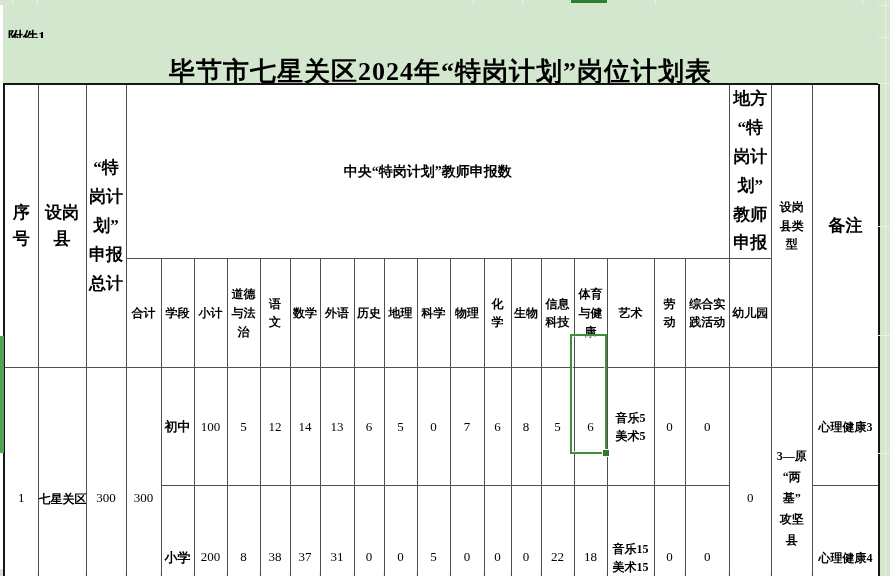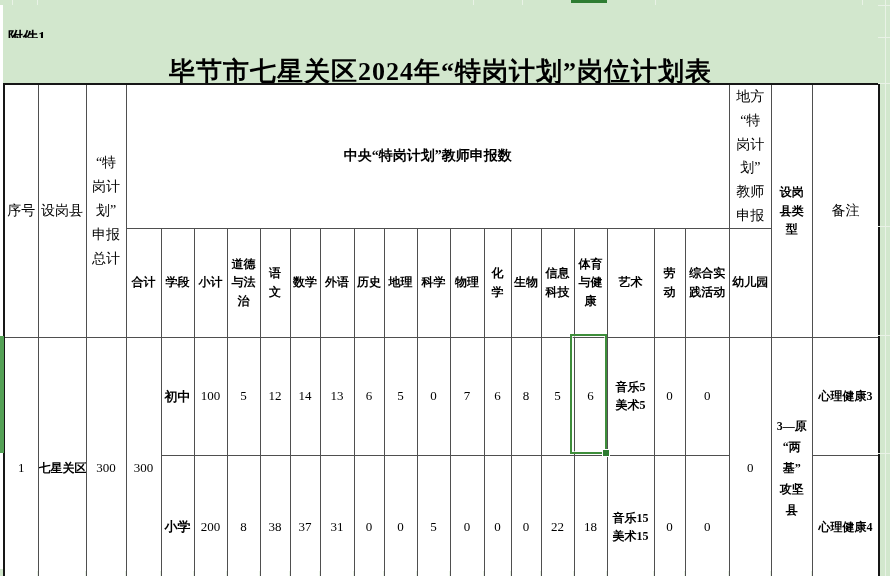--- a/index.html
+++ b/index.html
@@ -32,21 +32,21 @@
   table.sheet{
     position:absolute;left:3px;top:83px;width:875px;height:486px;
     border-collapse:collapse;table-layout:fixed;background:#fff;
     border:2px solid #161616;
   }
   td{
     border:1px solid #4f4f4f; padding:0; text-align:center; vertical-align:middle;
     white-space:pre-line; overflow:hidden;
   }
   .hdr{font-weight:bold;font-size:12px;line-height:1.55;}
-  .hdr13{font-weight:normal;font-size:14px;line-height:1.55;}
+  .hdr13{font-weight:bold;font-size:17px;line-height:1.55;}
   .hdr-big{font-weight:bold;font-size:14px;}
   .tall{line-height:1.7;}
   .num{font-size:13px;font-weight:normal;line-height:1.25;}
   .cjk{font-size:12px;font-weight:bold;line-height:1.5;}
   .cjk13{font-size:13px;font-weight:bold;line-height:1.5;}
   .nowrap{white-space:nowrap;}
   .ctype{font-size:12px;font-weight:bold;line-height:1.75;margin-left:16px;}
   
   .sel-outline{
     position:absolute;left:570px;top:334px;width:37px;height:120px;

